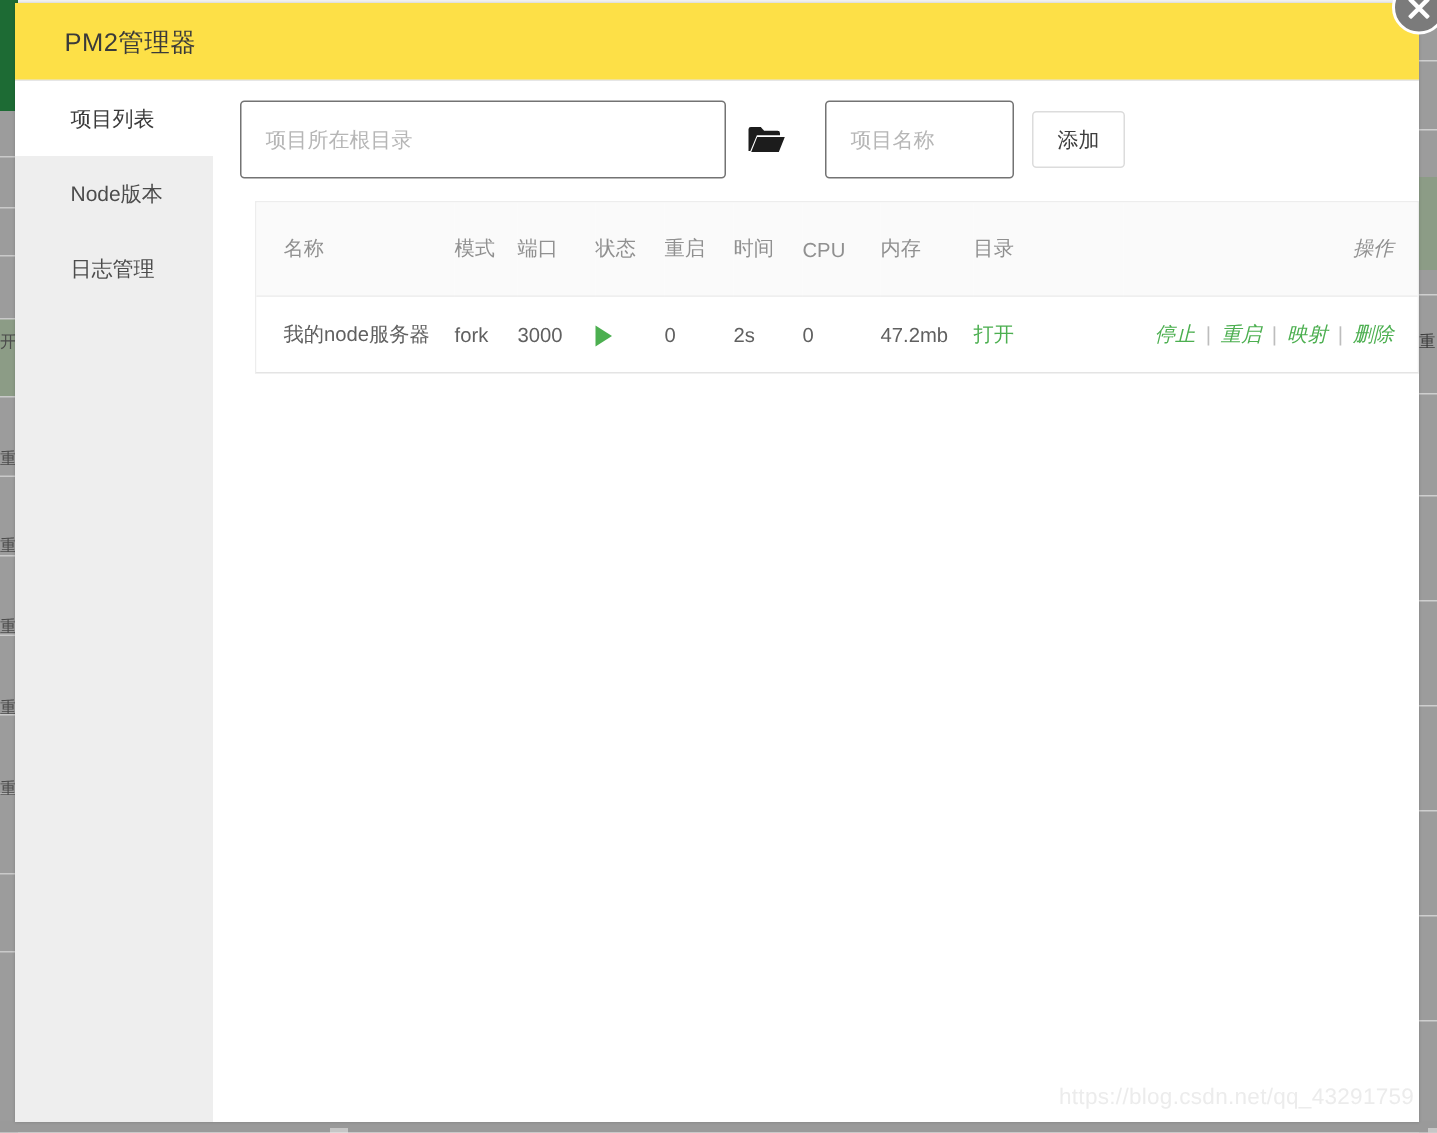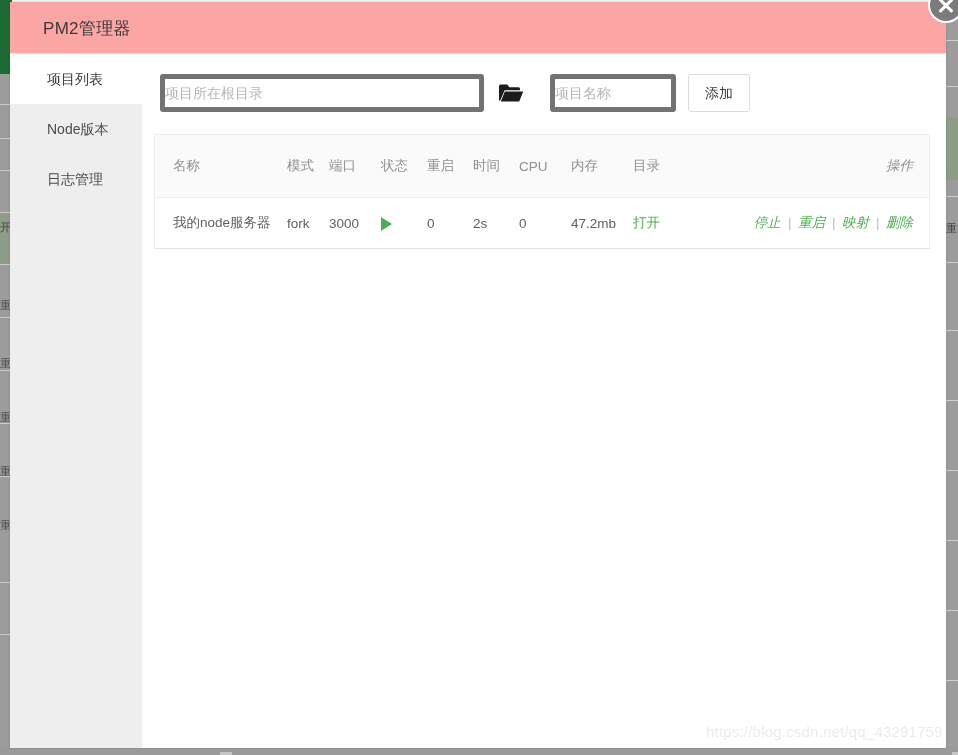--- a/index.html
+++ b/index.html
@@ -121,21 +121,21 @@
     height: 746px;
     background: #ffffff;
     box-shadow: 0 0 2px rgba(0,0,0,0.18);
     overflow: hidden;
   }
 
   
   #titlebar {
     position: relative;
     height: 52px;
-    background: #fca5a5;
+    background: #fde047;
     border-bottom: 1px solid #e6e6e6;
     box-sizing: border-box;
   }
   #titlebar .title {
     position: absolute;
     left: 33px;
     top: 15px;
     font-size: 17px;
     color: #3a3a3a;
     letter-spacing: 0.3px;
@@ -207,28 +207,28 @@
   #toolbar {
     position: absolute;
     left: 18px;
     top: 20px;
     right: 10px;
     height: 38px;
     display: flex;
     align-items: center;
   }
   .ti {
-    height: 38px;
-    box-sizing: border-box;
-    border: 5px solid #737373;
+    height: 52px;
+    box-sizing: border-box;
+    border: 1px solid #737373;
     border-radius: 3px;
     background: #ffffff;
     font-size: 14px;
     color: #444;
-    padding: 0 0;
+    padding: 0 16px;
     outline: none;
     font-family: "Liberation Sans", "DejaVu Sans", sans-serif;
   }
   .ti::placeholder { color: #b6b6b6; }
   #root-dir-input { width: 324px; }
   #entry-file-input { width: 190px; }
   #project-name-input { width: 126px; }
 
   #folder-btn {
     width: 34px;
@@ -257,21 +257,21 @@
     font-family: "Liberation Sans", "DejaVu Sans", sans-serif;
     line-height: 36px;
     text-align: center;
     padding: 0;
     box-sizing: border-box;
   }
 
   
   #table-wrap {
     position: absolute;
-    left: 12px;
+    left: 28px;
     top: 80px;
     width: 776px;
     border: 1px solid #ededed;
     border-bottom: 1px solid #e4e4e4;
     box-sizing: border-box;
   }
   table#proc-table {
     width: 100%;
     border-collapse: collapse;
     table-layout: fixed;

